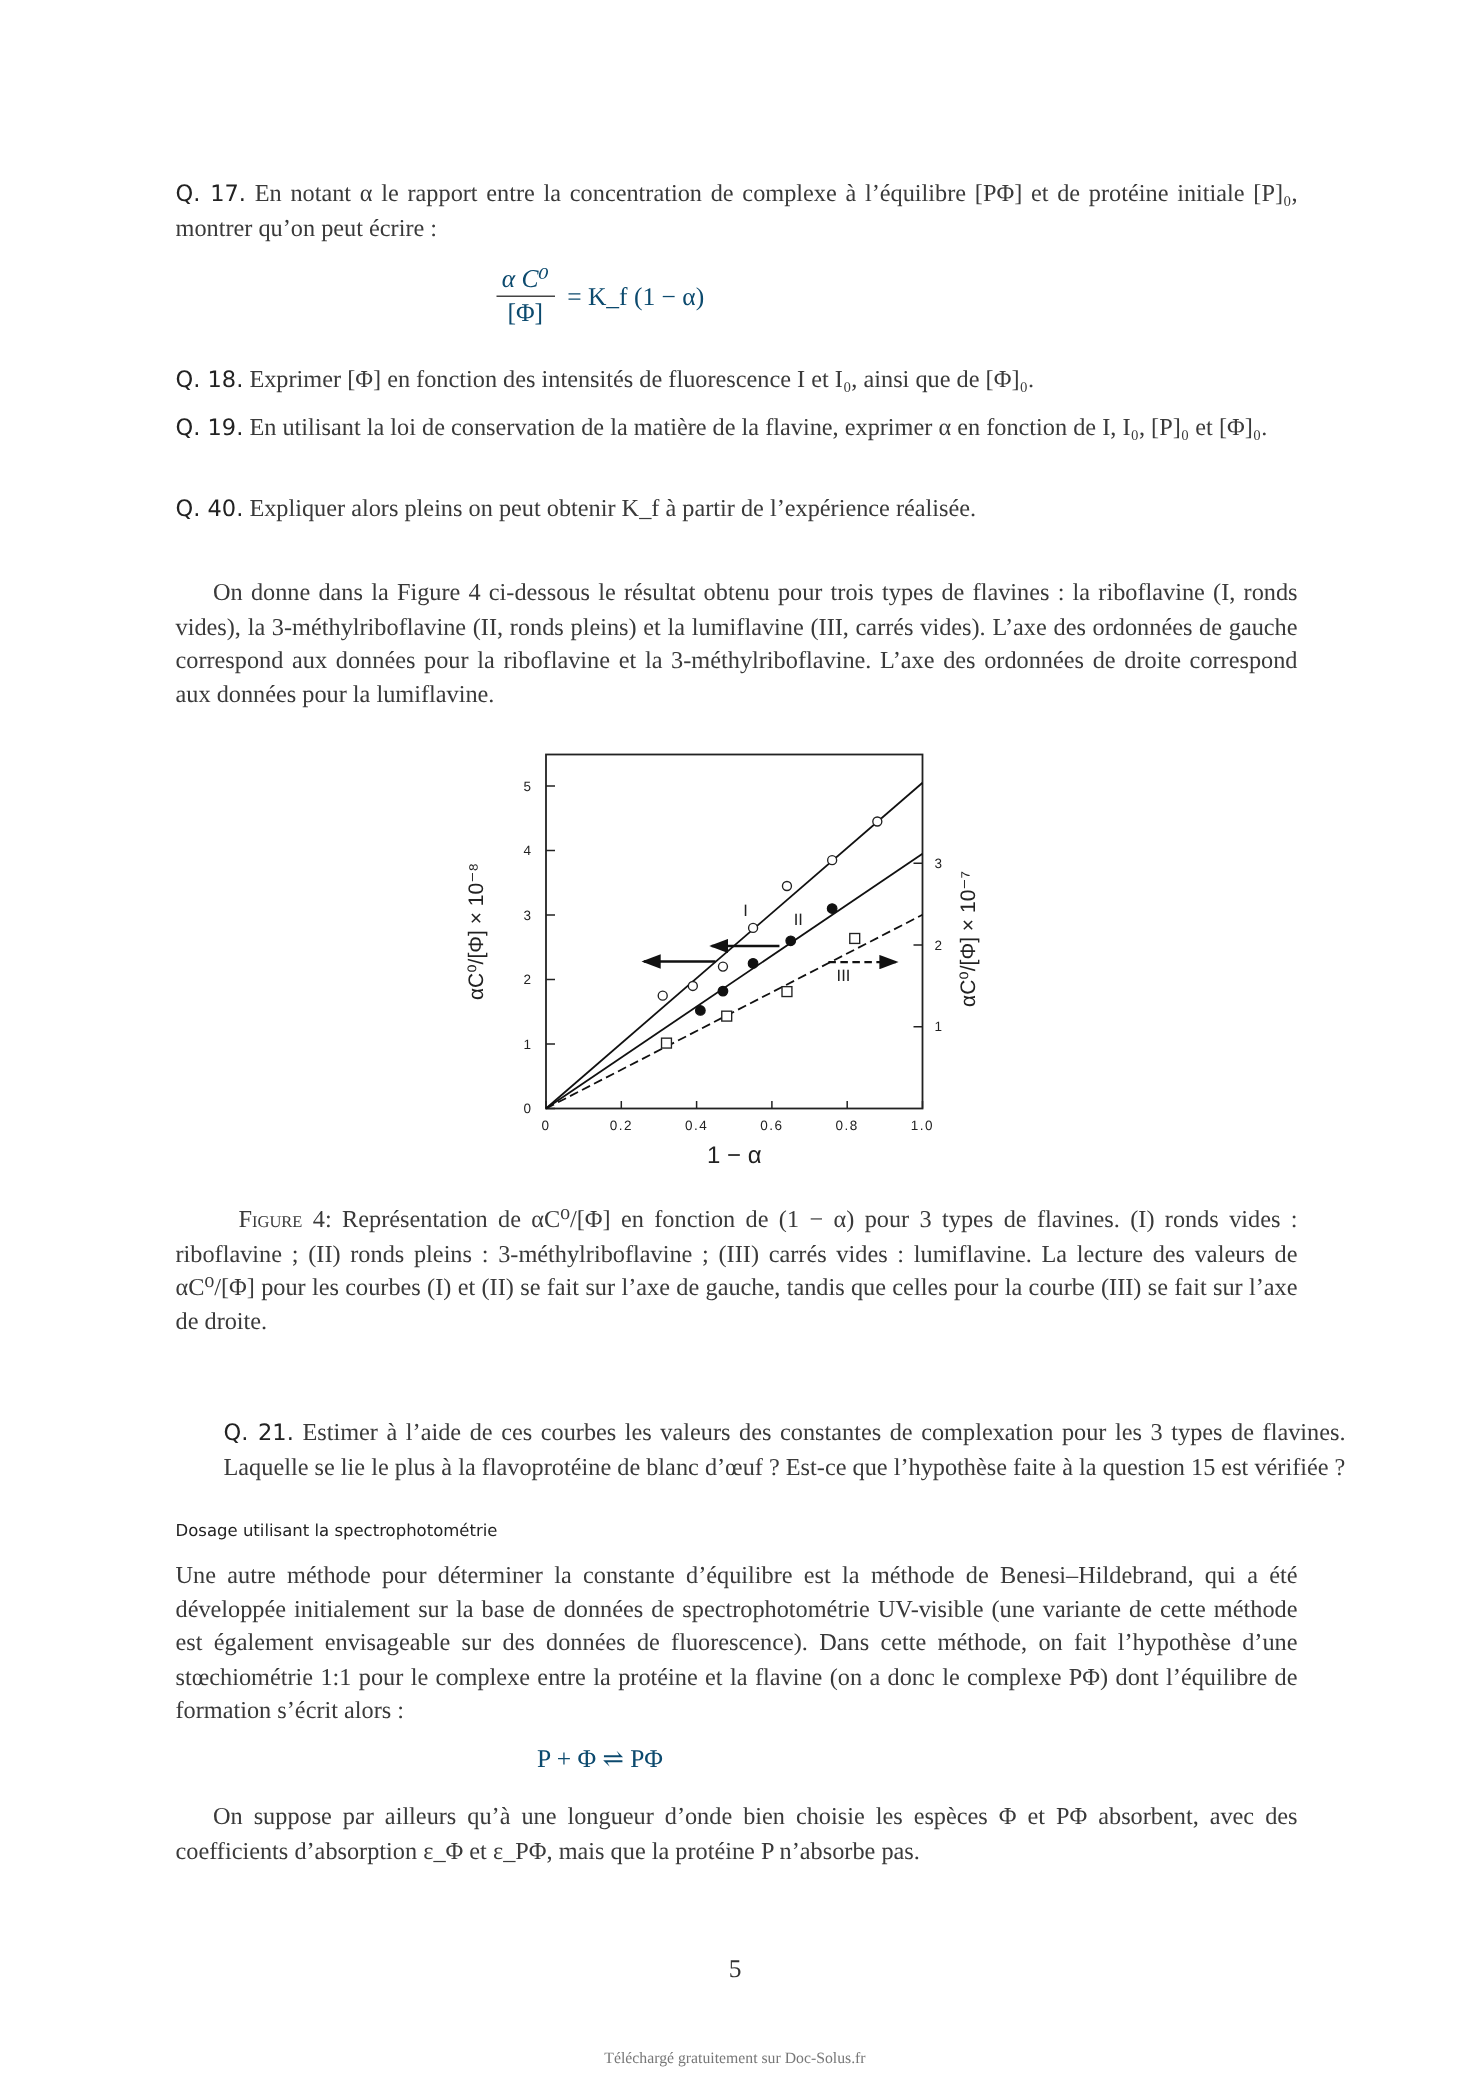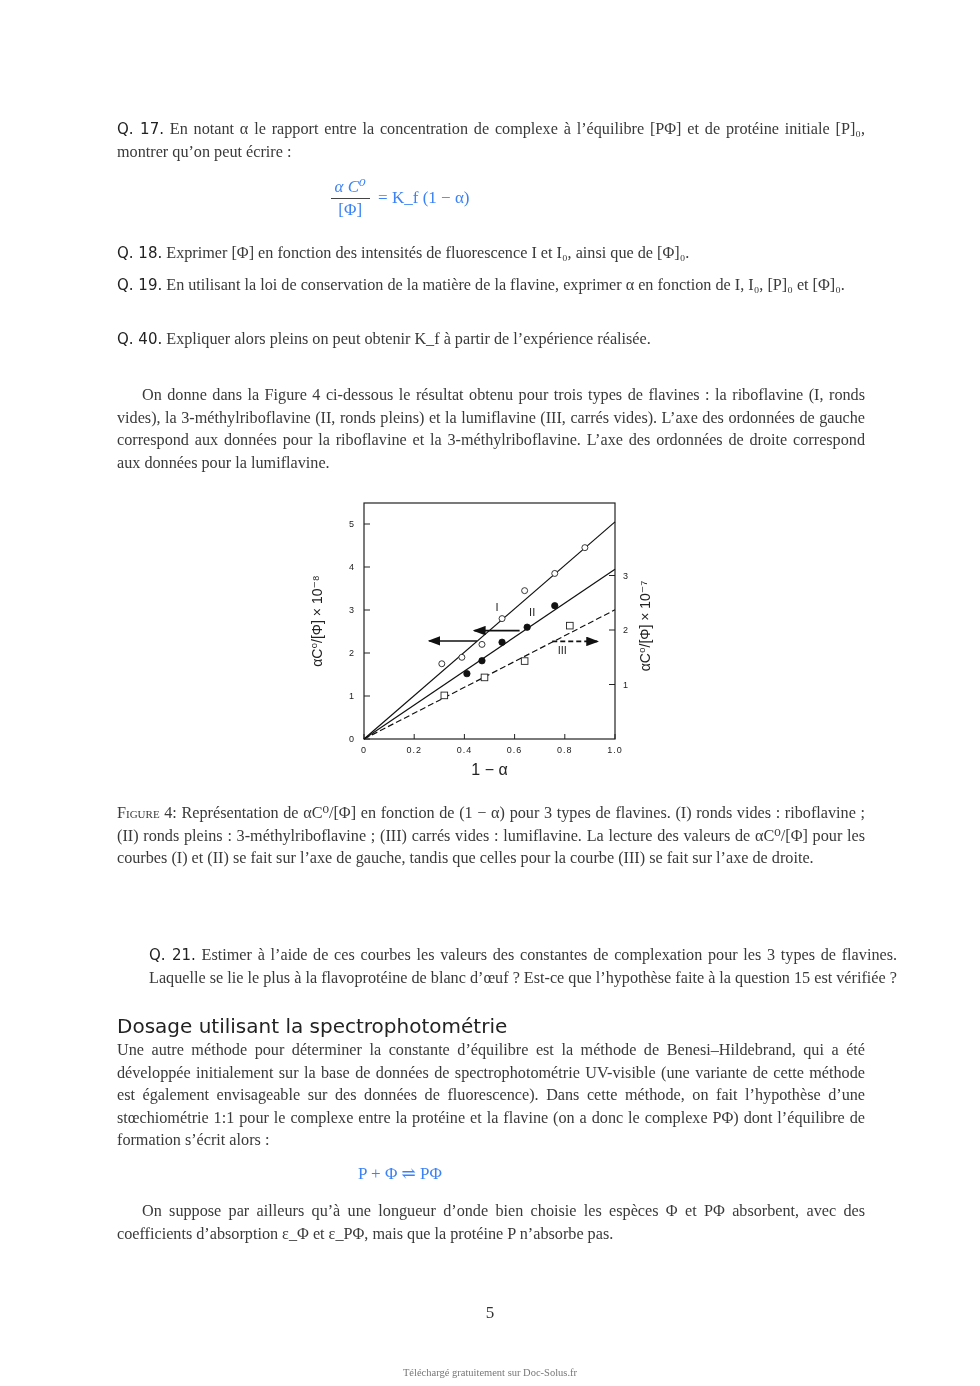--- a/index.html
+++ b/index.html
@@ -1,26 +1,26 @@
 <!DOCTYPE html>
 <html><head>
 <meta charset="utf-8">
 <style>
   html, body { margin:0; padding:0; background:#fff; }
   body { width:980px; height:1386px; position:relative; font-family:"DejaVu Serif","Liberation Serif",serif; color:#333; }
   .page { position:absolute; left:0; top:0; width:980px; height:1386px; }
   .txt { position:absolute; left:117px; width:748px; font-size:16.2px; line-height:22.5px; text-align:justify; font-family:"Liberation Serif","DejaVu Serif",serif; color:#3a3a3a; }
   .qlabel { font-family:"DejaVu Sans","Liberation Sans",sans-serif; font-weight:normal; font-size:15px; color:#222; }
   .indent { text-indent:25px; }
-  .eq { position:absolute; left:0; width:800px; text-align:center; font-family:"Liberation Serif","DejaVu Serif",serif; font-size:17px; color:#3b82f6; }
+  .eq { position:absolute; left:0; width:800px; text-align:center; font-family:"Liberation Serif","DejaVu Serif",serif; font-size:17px; color:#0c4a6e; }
   .frac { display:inline-block; vertical-align:middle; text-align:center; }
   .frac .num { display:block; border-bottom:1px solid #444; padding:0 4px 1px 4px; }
   .frac .den { display:block; padding-top:1px; }
-  .section { position:absolute; left:117px; font-family:"DejaVu Sans","Liberation Sans",sans-serif; font-size:20px; color:#222; }
-  .caption-sc { font-variant:small-caps; }
+  .section { position:absolute; left:117px; font-family:"DejaVu Sans","Liberation Sans",sans-serif; font-size:11px; color:#222; }
+  .caption-sc { font-variant:small-caps;margin-left:42px; }
   .pagenum { position:absolute; left:0; width:980px; top:1303px; text-align:center; font-family:"Liberation Serif",serif; font-size:17px; color:#333; }
   .footer { position:absolute; left:0; width:980px; top:1367px; text-align:center; font-family:Liberation Serif, serif; font-size:10.5px; color:#777; }
   svg text { font-family:"Liberation Sans","DejaVu Sans",sans-serif; }
 </style>
 </head>
 <body>
 
 <div class="page">
 
   <div class="txt" style="top:118px;">

